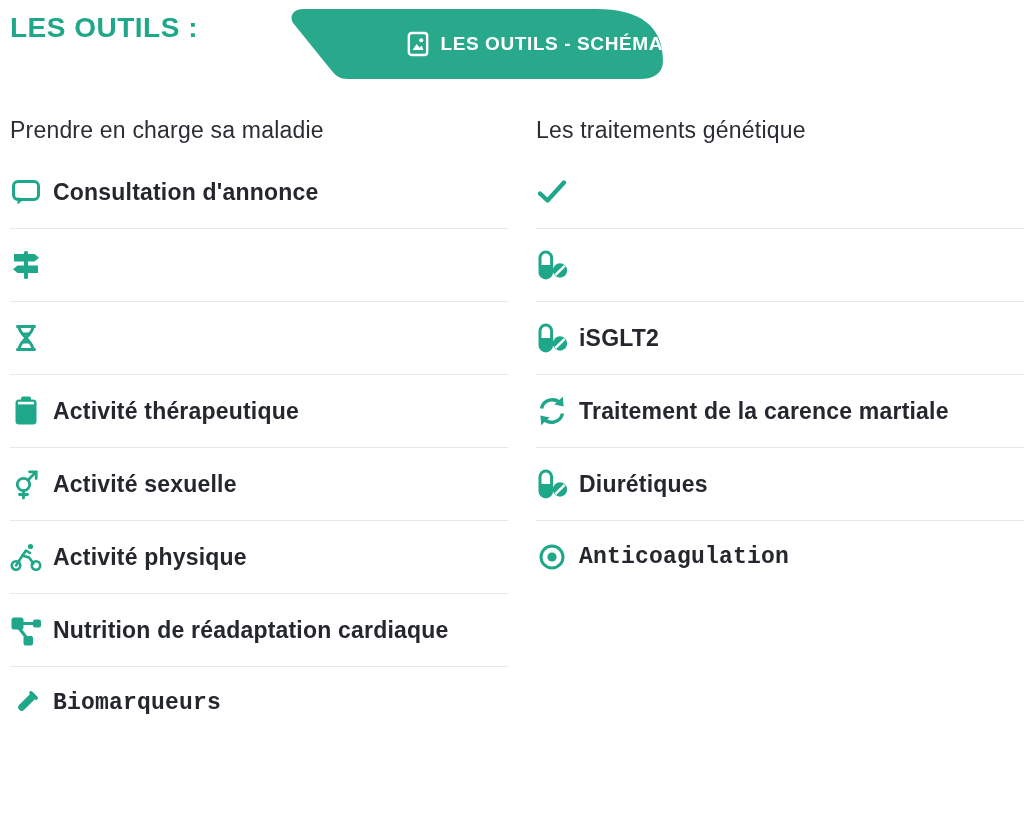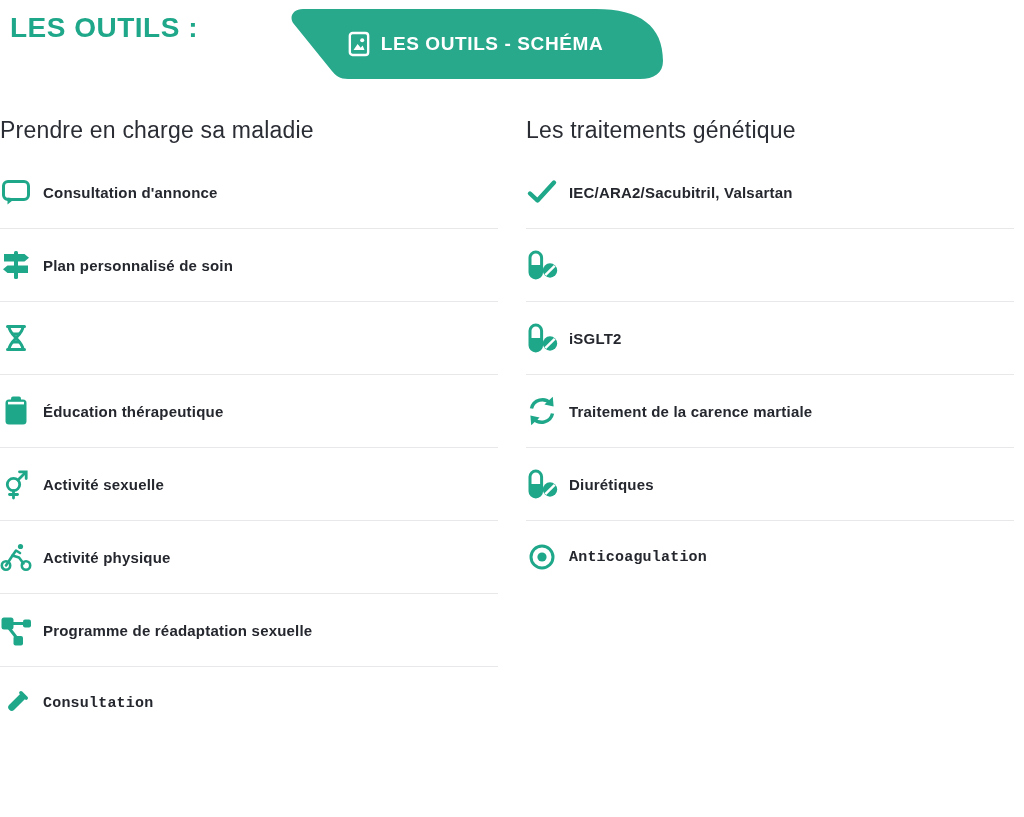--- a/index.html
+++ b/index.html
@@ -12,35 +12,35 @@
   .page-title{
     position:absolute;left:10px;top:12px;margin:0;
     font-size:28px;font-weight:700;letter-spacing:.5px;color:var(--accent);
   }
   .schema-button{
     position:absolute;left:288px;top:9px;width:375px;height:70px;
     background:transparent;border:none;padding:0;cursor:pointer;
   }
   .btn-bg{position:absolute;inset:0;width:100%;height:100%;}
   .btn-inner{
-    position:relative;display:flex;align-items:center;justify-content:center;gap:11px;
+    position:relative;display:flex;align-items:center;justify-content:flex-end;gap:11px;
     height:100%;color:#ffffff;font-size:19px;font-weight:700;letter-spacing:.6px;
   }
   .btn-icon{display:flex;align-items:center;}
-  .columns{display:grid;grid-template-columns:498px 488px;column-gap:28px;}
+  .columns{display:grid;grid-template-columns:498px 488px;column-gap:28px;padding-left:10px;}
   .col-header{
     margin:0;height:51px;display:flex;align-items:center;
     font-size:23px;font-weight:400;color:var(--heading);letter-spacing:.2px;
   }
   ul.items{list-style:none;margin:0;padding:0;}
   li.item{height:72px;display:flex;align-items:center;border-bottom:1px solid var(--divider);}
   li.item:last-child{border-bottom:none;font-family:Liberation Mono, monospace;}
   .icon{width:43px;flex:none;display:flex;align-items:center;color:var(--accent);}
   .icon svg{width:32px;height:32px;}
-  .label{font-size:15px;font-weight:700;color:var(--text);letter-spacing:.2px;}
+  .label{font-size:23px;font-weight:700;color:var(--text);letter-spacing:.2px;}
 </style>
 </head>
 <body style="--accent: #1FA78A; --btn: #28A98C; --divider: #E8E8EA; --text: #25272E; --heading: #2B2D35;">
 
 <div class="page">
   <header class="topbar">
     <h1 class="page-title">LES OUTILS :</h1>
     <button class="schema-button">
       <svg class="btn-bg" viewBox="0 0 375 70" preserveAspectRatio="none">
         <path d="M15 0 L308 0 C352 0 375 17 375 52 C375 64 366 70 352 70 L60 70 C52 70 47.5 66.5 43.5 61.5 L5.5 14.5 C0.5 7.5 5.5 0 15 0 Z" fill="var(--btn)"></path>
@@ -72,21 +72,20 @@
             <span class="label">Consultation d'annonce</span>
           </li>
           <li class="item">
             <span class="icon">
               <svg viewBox="0 0 32 32" fill="currentColor">
     <rect x="14" y="2" width="4" height="28" rx="1.5"></rect>
     <path d="M4 5 H24.5 L29 8.75 L24.5 12.5 H4 Z"></path>
     <path d="M28 16.5 H7.5 L3 20.25 L7.5 24 H28 Z"></path>
   </svg>
             </span>
-            <span class="label">Plan personnalisé de soin</span>
           </li>
           <li class="item">
             <span class="icon">
               <svg viewBox="0 0 32 32" fill="none" stroke="currentColor" stroke-width="3" stroke-linecap="round">
     <path d="M9 4.5 C 9 13, 23 19, 23 27.5"></path>
     <path d="M23 4.5 C 23 13, 9 19, 9 27.5"></path>
     <path d="M7.5 4.5 H24.5"></path>
     <path d="M7.5 27.5 H24.5"></path>
     <path d="M13 12 H19"></path>
     <path d="M13 20 H19"></path>
@@ -94,21 +93,21 @@
             </span>
           </li>
           <li class="item">
             <span class="icon">
               <svg viewBox="0 0 32 32">
     <rect x="5.5" y="4.5" width="21" height="25" rx="3.5" fill="currentColor"></rect>
     <rect x="11" y="1.5" width="10" height="6" rx="2" fill="currentColor"></rect>
     <rect x="8" y="6.8" width="16" height="2.6" fill="#ffffff"></rect>
   </svg>
             </span>
-            <span class="label">Éducation thérapeutique</span>
+            <span class="label">Activité thérapeutique</span>
           </li>
           <li class="item">
             <span class="icon">
               <svg viewBox="0 0 32 32" fill="none" stroke="currentColor" stroke-width="2.8" stroke-linecap="round">
     <circle cx="13.5" cy="16.5" r="6.2"></circle>
     <path d="M18 12 L25.5 4.5"></path>
     <path d="M19.5 3.8 H26.2 V10.5"></path>
     <path d="M13.5 22.7 V30"></path>
     <path d="M9.5 26.5 H17.5"></path>
   </svg>
@@ -130,45 +129,44 @@
           <li class="item">
             <span class="icon">
               <svg viewBox="0 0 32 32">
     <path d="M13 9.5 H24" stroke="currentColor" stroke-width="3" fill="none"></path>
     <path d="M9 14 L16 23" stroke="currentColor" stroke-width="3" fill="none"></path>
     <rect x="1.5" y="3.5" width="12" height="12" rx="2.5" fill="currentColor"></rect>
     <rect x="23" y="5.5" width="8" height="8" rx="2" fill="currentColor"></rect>
     <rect x="13.5" y="22" width="9.5" height="9.5" rx="2" fill="currentColor"></rect>
   </svg>
             </span>
-            <span class="label">Programme de réadaptation sexuelle</span>
+            <span class="label">Nutrition de réadaptation cardiaque</span>
           </li>
           <li class="item">
             <span class="icon">
               <svg viewBox="0 0 32 32" fill="currentColor">
     <g transform="rotate(45 16 16)">
       <path d="M12.5 6 H19.5 V22 A3.5 3.5 0 0 1 12.5 22 Z"></path>
       <rect x="10.5" y="3.5" width="11" height="3.6" rx="1.8"></rect>
     </g>
   </svg>
             </span>
-            <span class="label">Consultation</span>
+            <span class="label">Biomarqueurs</span>
           </li>
         </ul>
     </section>
     <section class="col col-right">
       <h2 class="col-header">Les traitements génétique</h2>
       <ul class="items">
           <li class="item">
             <span class="icon">
               <svg viewBox="0 0 32 32" fill="none" stroke="currentColor" stroke-width="4.4" stroke-linecap="round" stroke-linejoin="round">
     <path d="M4 17.5 L11.5 24.5 L28 6.5"></path>
   </svg>
             </span>
-            <span class="label">IEC/ARA2/Sacubitril, Valsartan</span>
           </li>
           <li class="item">
             <span class="icon">
               <svg viewBox="0 0 32 32">
     <rect x="4" y="3" width="11.6" height="26" rx="5.8" fill="none" stroke="currentColor" stroke-width="3"></rect>
     <path d="M4 16 H15.6 V23.2 A5.8 5.8 0 0 1 4 23.2 Z" fill="currentColor"></path>
     <circle cx="24" cy="21.5" r="7.2" fill="currentColor"></circle>
     <path d="M19.3 26.2 L28.7 16.8" stroke="#ffffff" stroke-width="2.4"></path>
   </svg>
             </span>

